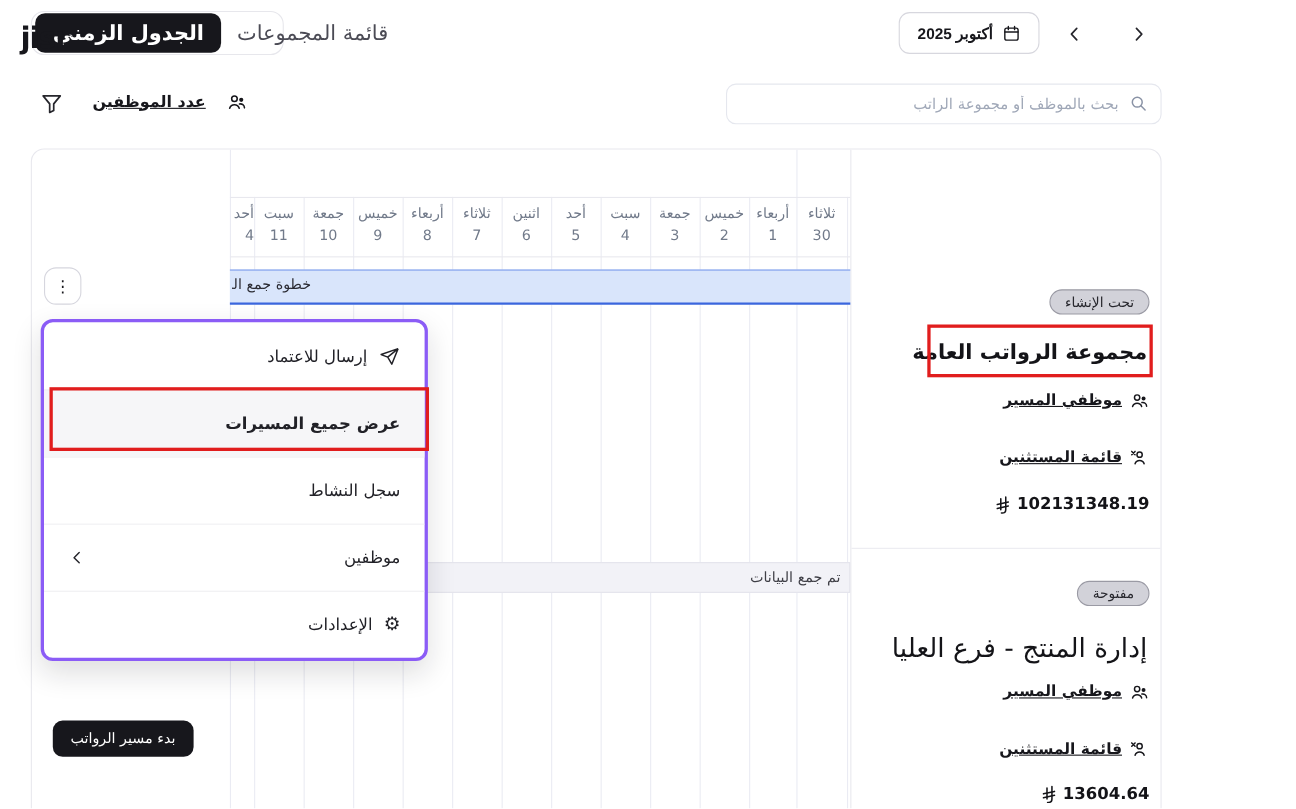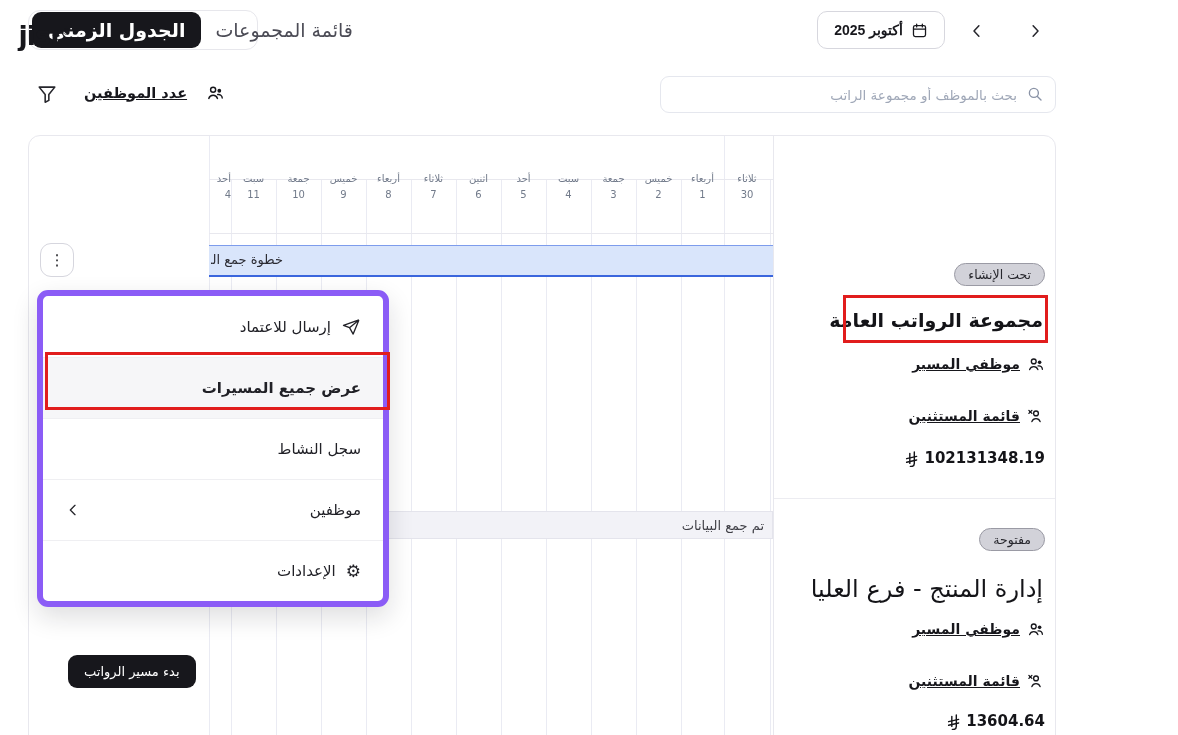--- a/index.html
+++ b/index.html
@@ -35,21 +35,21 @@
   .search svg { position:absolute; right:12px; top:9px; }
 
   
   .card { position:absolute; top:135px; left:28px; width:1028px; height:620px; background:#fff;
           border:1px solid #e8e8ee; border-radius:12px; overflow:hidden; }
   .vline { position:absolute; width:1px; background:#eaebf3; top:43px; bottom:0; }
   .vline.full { top:0; }
   .hline { position:absolute; height:1px; background:#e8e8ee; }
   .grid-left { position:absolute; left:180px; top:0; bottom:0; width:1px; background:#eaebf3; }
   .panel-div { position:absolute; left:744px; top:0; bottom:0; width:1px; background:#e8e8ee; }
-  .daycell { position:absolute; top:35px; height:48px; text-align:center; font-size:10px; color:#717a8a;
+  .daycell { position:absolute; top:49px; height:48px; text-align:center; font-size:13px; color:#717a8a;
              line-height:1.55; overflow:hidden; white-space:nowrap; }
   .bar-blue { position:absolute; left:180px; width:564px; top:109px; height:32px; background:#d9e5fb;
               border-top:1px solid #7d9cec; border-bottom:2px solid #3b66dd; }
   .bar-blue .blabel { position:absolute; left:2px; top:6px; width:72px; overflow:hidden; white-space:nowrap;
                       direction:rtl; font-size:13px; color:#2b2b33; }
   .bar-gray { position:absolute; left:180px; width:564px; top:375px; height:28px; background:#f2f2f7;
               border:1px solid #e4e4ec; font-size:13px; color:#3f3f46; display:flex; align-items:center;
               justify-content:flex-start; padding:0 8px; }
 
   
@@ -62,26 +62,26 @@
   .glink .lbl { text-decoration:underline; }
   .gamount { position:absolute; right:12px; display:flex; align-items:center; gap:5px; font-size:15px;
              font-weight:600; color:#141418; direction:rtl; }
   .gamount .num { direction:ltr; }
   .sec-div { position:absolute; left:0; right:0; top:362px; height:1px; background:#ececf1; }
 
   
   .morebtn { position:absolute; top:243px; left:40px; width:34px; height:34px; border:1px solid #d6d6de;
              border-radius:11px; background:#fff; font-size:15px; color:#17171c; display:flex;
              align-items:center; justify-content:center; z-index:5; }
-  .startbtn { position:absolute; top:655px; left:68px; height:33px; padding:0 16px; background:#17171c;
+  .startbtn { position:absolute; top:655px; left:48px; height:33px; padding:0 16px; background:#17171c;
               color:#fff; font-size:13px; border:none; border-radius:9px; z-index:4; display:flex;
               align-items:center; font-family:inherit; }
 
   
-  .menu { position:absolute; top:290px; left:37px; width:352px; background:#fff; border:6px solid #8b5cf6;
+  .menu { position:absolute; top:290px; left:37px; width:352px; background:#fff; border:3px solid #8b5cf6;
           border-radius:11px; box-shadow:0 10px 26px rgba(20,20,30,.14); z-index:20; overflow:hidden; }
   .mi { height:61px; display:flex; align-items:center; gap:10px; padding:0 22px; font-size:15px; color:#212127; }
   .mi + .mi { border-top:1px solid #efeff2; }
   .mi.hovered { background:#f6f6f8;font-weight:bold; }
   .mi .chev-l { margin-inline-start:auto; }
   .mi .uni-ic { font-size:17px; line-height:1; }
 
   
   .redbox { position:absolute; border:3px solid #e11d1d; z-index:30; pointer-events:none; }
   .redbox.menu-item { top:352px; left:45px; width:345px; height:58px; }

